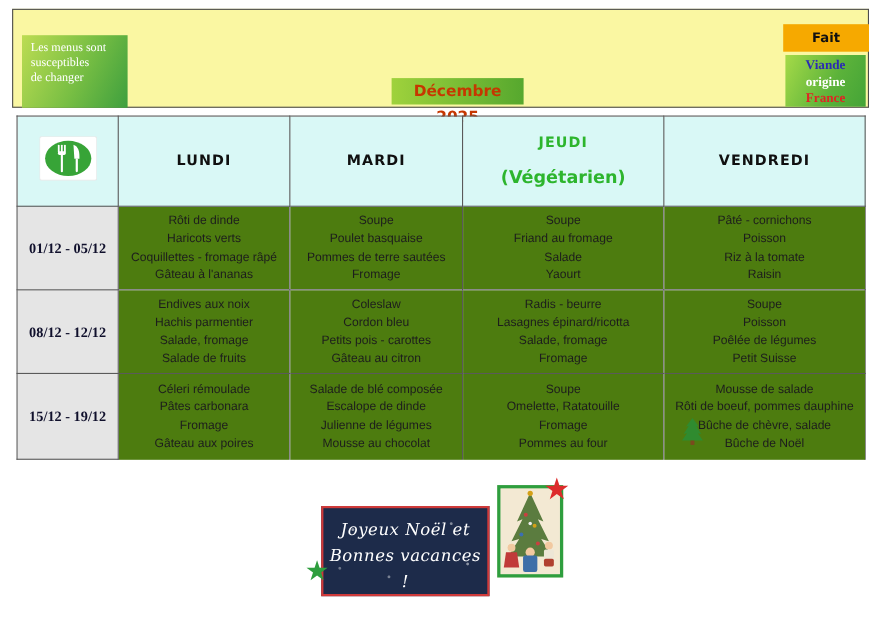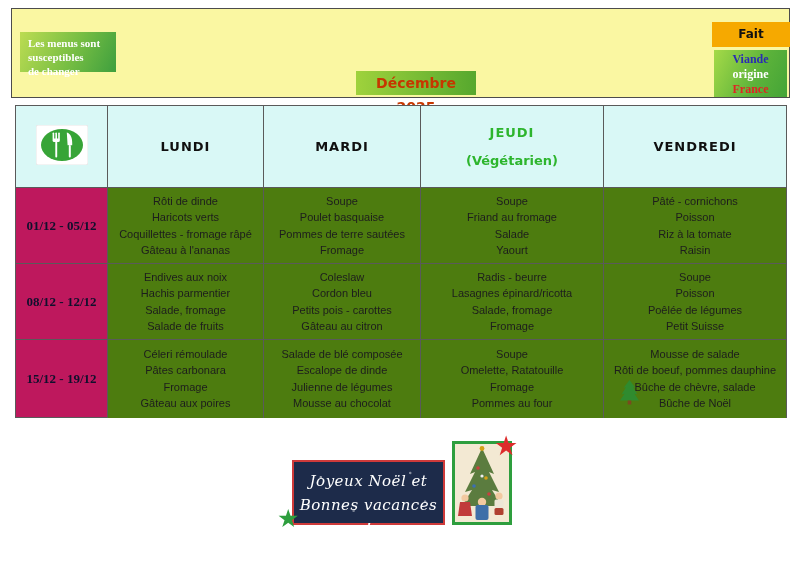--- a/index.html
+++ b/index.html
@@ -9,23 +9,23 @@
     font-family:"Liberation Sans", sans-serif;
   }
   .page { position:absolute; left:0; top:0; width:800px; height:565px; background:#fff; }
 
   
   .header {
     position:absolute; left:11px; top:8px; width:779px; height:90px;
     background:#FAF7A2; border:1px solid #4c4c4c;
   }
   .note {
-    position:absolute; left:8px; top:23px; width:96px; height:40px;
+    position:absolute; left:8px; top:23px; width:96px; height:66px;
     background:linear-gradient(115deg,#BCDC52 0%,#77BE43 55%,#3E9F3E 100%);
-    color:#fff; font-family:"Liberation Serif", serif; font-weight:bold;
+    color:#fff; font-family:"Liberation Serif", serif; font-weight:normal;
     font-size:11px; line-height:14px; padding:4px 0 0 8px;
   }
   .title {
     position:absolute; left:0; top:32px; width:100%; text-align:center;
     font-family:"DejaVu Sans", sans-serif; font-size:21px; color:#161616;
     letter-spacing:0.5px;
   }
   .month-box {
     position:absolute; left:344px; top:62px; width:120px; height:24px;
     background:linear-gradient(to right,#9FD23C 0%,#56A82E 100%);
@@ -54,38 +54,38 @@
   }
   .menu-table th, .menu-table td {
     border:1px solid #5a5a5a; text-align:center; vertical-align:middle;
   }
   .menu-table th { background:#D9F8F6; height:82px; }
   .day-header {
     font-family:"DejaVu Sans", sans-serif; font-weight:bold; font-size:13px;
     letter-spacing:1px; color:#101010;
   }
   .jeudi-header { color:#2DB52D; }
-  .jeudi-sub { font-size:13px; font-weight:bold; letter-spacing:0; margin-top:13px; color:#2DB52D; }
+  .jeudi-sub { font-size:16px; font-weight:bold; letter-spacing:0; margin-top:13px; color:#2DB52D; }
   .date-cell {
-    background:#be185d; font-family:"Liberation Serif", serif; font-weight:bold;
+    background:#e5e5e5; font-family:"Liberation Serif", serif; font-weight:bold;
     font-size:13px; color:#10102c; width:92px;
   }
   .menu-cell {
     background:#4d7c0f; font-size:11px; color:#1d1d1d; line-height:16.5px;
     position:relative; padding:2px;
   }
   .row-1 td { height:76px; }
   .row-2 td { height:76px; }
   .row-3 td { height:78px; }
   .menu-table tr.row-3 td.menu-cell { border-bottom:none; }
   .cell-tree { position:absolute; left:15px; top:39px; }
 
   
   .banner-box {
-    position:absolute; left:292px; top:460px; width:153px; height:65px;
+    position:absolute; left:292px; top:460px; width:153px; height:82px;
     background:#1D2B4A; border:2px solid #CF3A3A;
     background-image:
       radial-gradient(circle at 18% 25%, rgba(255,255,255,.55) .8px, transparent 1.7px),
       radial-gradient(circle at 78% 18%, rgba(255,255,255,.45) .8px, transparent 1.7px),
       radial-gradient(circle at 40% 80%, rgba(255,255,255,.4) .8px, transparent 1.7px),
       radial-gradient(circle at 88% 65%, rgba(255,255,255,.5) .8px, transparent 1.7px),
       radial-gradient(circle at 10% 70%, rgba(255,255,255,.35) .8px, transparent 1.7px);
     color:#fff; text-align:center; font-family:"DejaVu Serif", serif;
     font-style:italic; font-size:15px; line-height:24px; padding-top:7px;
     letter-spacing:0.5px;

